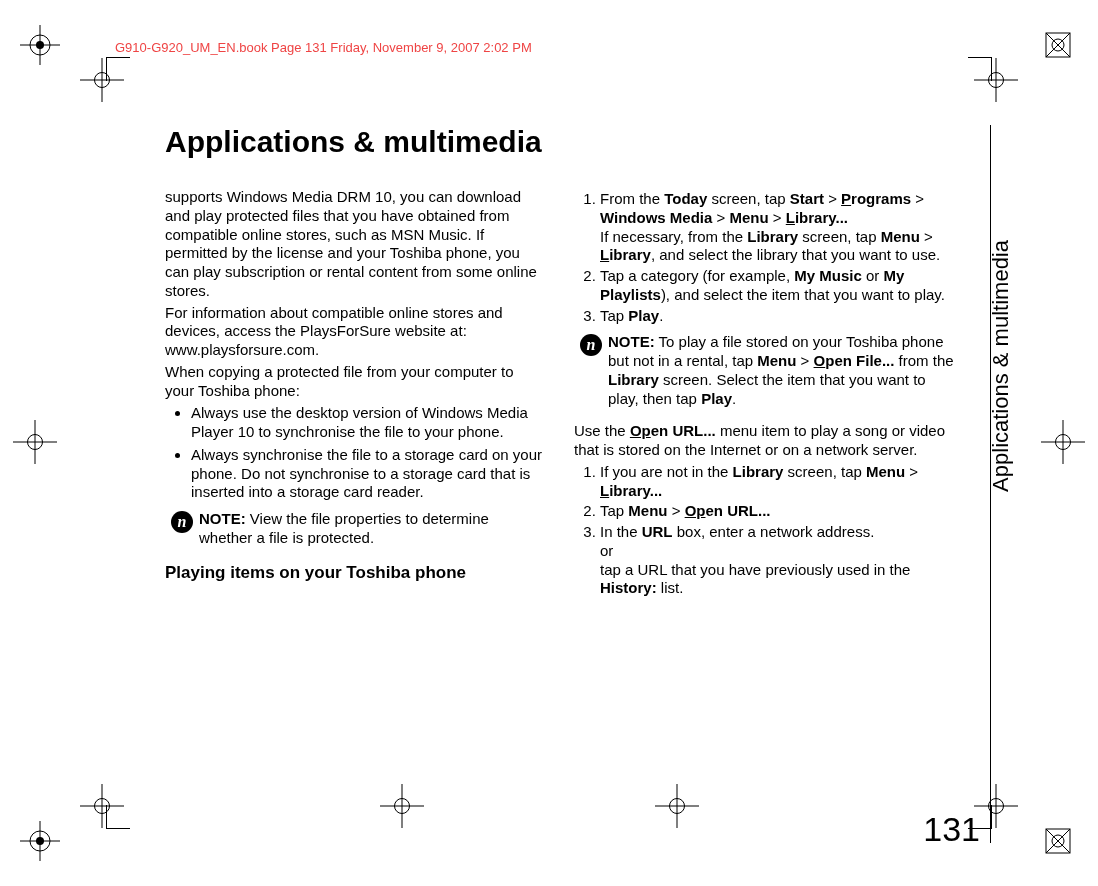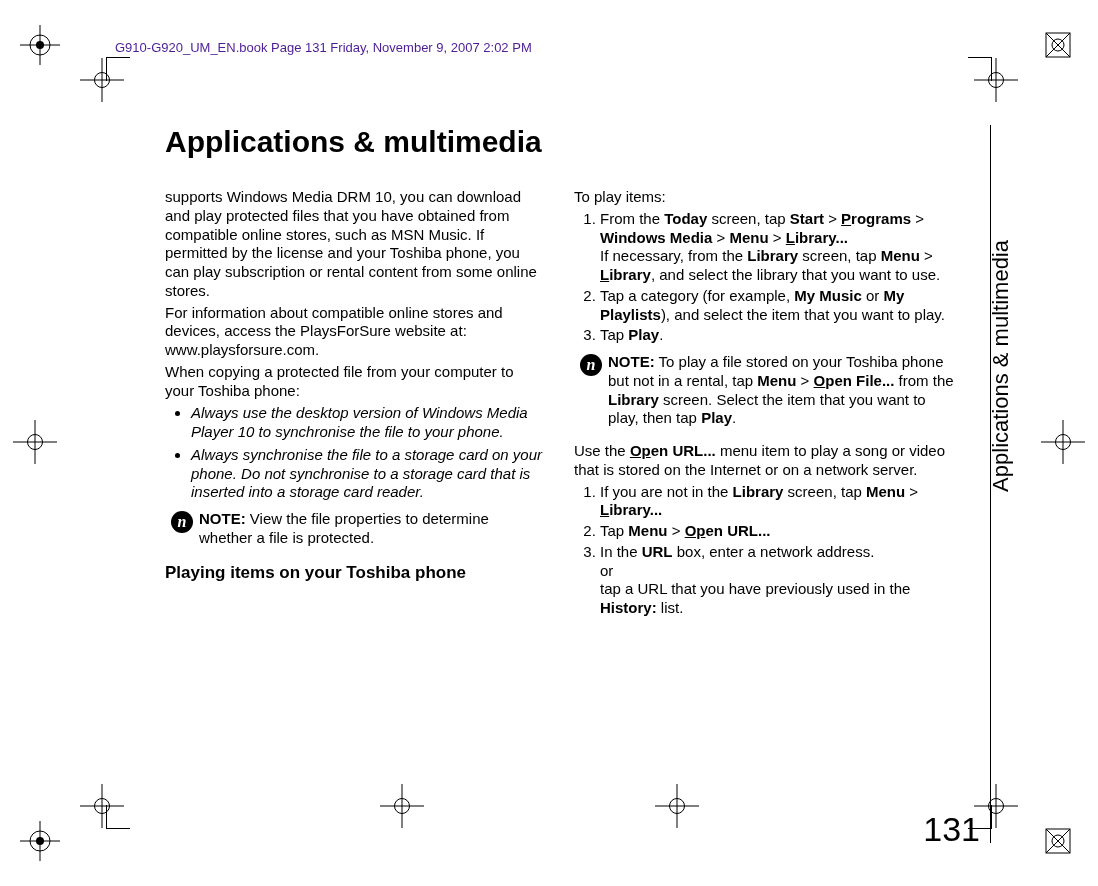--- a/index.html
+++ b/index.html
@@ -10,21 +10,21 @@
     width: 1098px;
     height: 886px;
     position: relative;
     overflow: hidden;
   }
   .header-line {
     position: absolute;
     top: 40px;
     left: 115px;
     font-size: 13px;
-    color: #4c1d95;
+    color: #ef4444;
   }
   .page-title {
     position: absolute;
     top: 125px;
     left: 165px;
     font-size: 30px;
     font-weight: bold;
   }
   .content {
     position: absolute;
@@ -39,21 +39,20 @@
   .col {
     width: 385px;
   }
   .col p { margin: 0 0 3px 0; }
   ul.bullets {
     margin: 4px 0 4px 0;
     padding-left: 26px;
   }
   ul.bullets li {
     margin-bottom: 4px;
-    font-style: italic;
   }
   ol.steps {
     margin: 2px 0 4px 0;
     padding-left: 26px;
   }
   ol.steps li {
     margin-bottom: 2px;
   }
   .note-block {
     display: flex;
@@ -226,21 +225,20 @@
       <li>Always synchronise the file to a storage card on your phone. Do not synchronise to a storage card that is inserted into a storage card reader.</li>
     </ul>
     <div class="note-block">
       <div class="icon">n</div>
       <div class="note-body"><b>NOTE:</b><span> View the file properties to determine whether a file is protected.</span></div>
     </div>
     <div class="subhead">Playing items on your Toshiba phone</div>
   </div>
 
   <div class="col">
-    <p>To play items:</p>
     <ol class="steps">
       <li>
         <span>From the </span><b>Today</b><span> screen, tap </span><b>Start</b><span> &gt; </span><b><span class="u">P</span><span>rograms</span></b><span> &gt; </span><b>Windows Media</b><span> &gt; </span><b>Menu</b><span> &gt; </span><b><span class="u">L</span><span>ibrary...</span></b><br>
         <span>If necessary, from the </span><b>Library</b><span> screen, tap </span><b>Menu</b><span> &gt; </span><b><span class="u">L</span><span>ibrary</span></b><span>, and select the library that you want to use.</span>
       </li>
       <li>
         <span>Tap a category (for example, </span><b>My Music</b><span> or </span><b>My Playlists</b><span>), and select the item that you want to play.</span>
       </li>
       <li>
         <span>Tap </span><b>Play</b><span>.</span>

